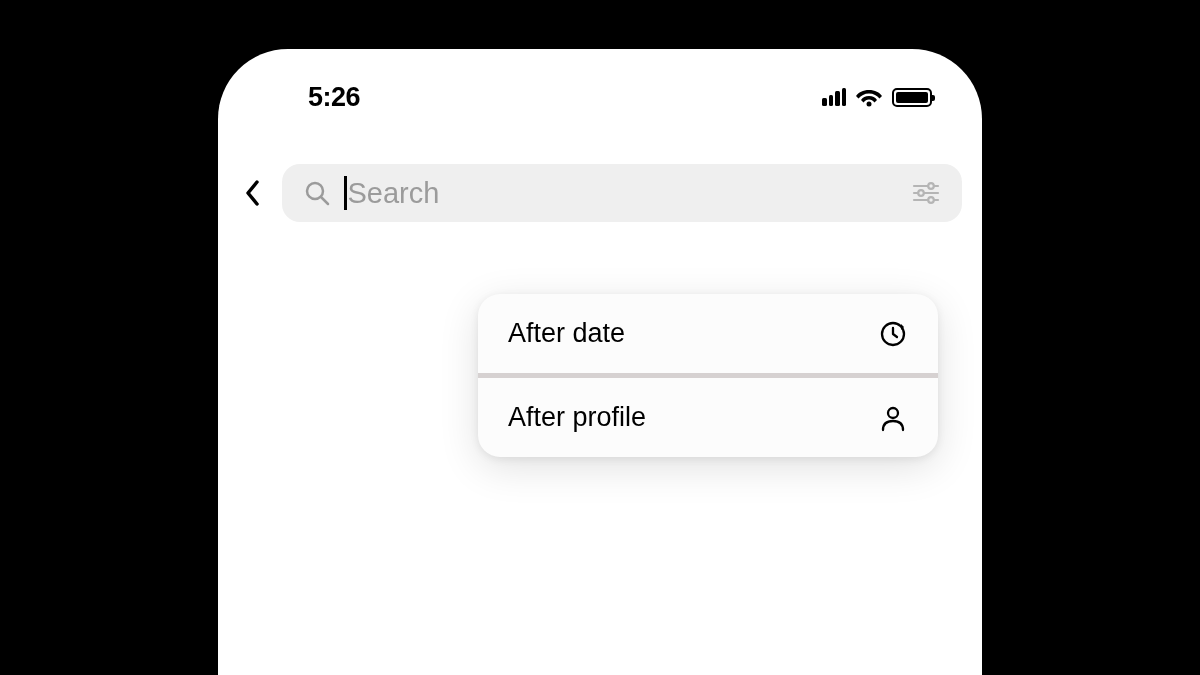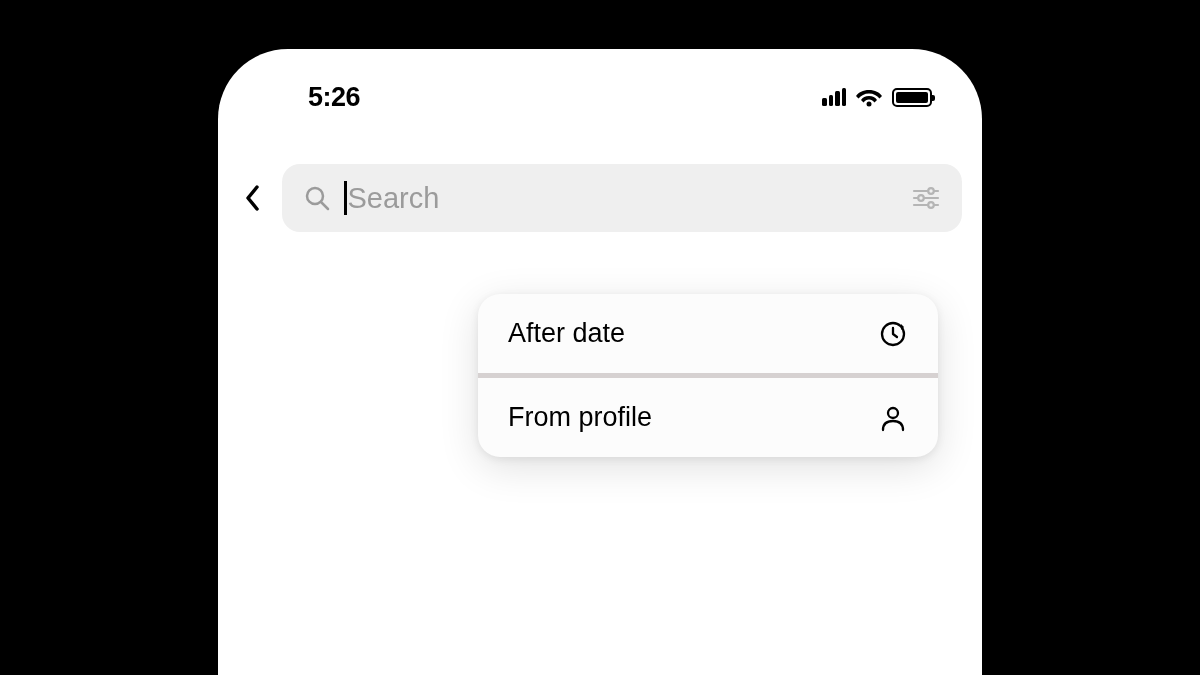--- a/index.html
+++ b/index.html
@@ -100,21 +100,21 @@
       cursor: pointer;
     }
     .back-button svg {
       width: 16px;
       height: 26px;
     }
     .search-field {
       flex: 1;
       background: #efefef;
       border-radius: 18px;
-      height: 68px;
+      height: 58px;
       display: flex;
       align-items: center;
       padding: 0 22px;
       gap: 14px;
       text-align: right;
     }
     .search-icon svg {
       width: 26px;
       height: 26px;
       display: block;
@@ -244,21 +244,21 @@
       <div class="dropdown-icon">
         <svg viewBox="0 0 28 28" fill="none" stroke="#000000" stroke-width="2.3">
           <circle cx="14" cy="14" r="11"></circle>
           <polyline points="14,8 14,14 18,17" stroke-linecap="round" stroke-linejoin="round"></polyline>
           <path d="M22 4 L25 7 L22 10" fill="#000000" stroke="none"></path>
         </svg>
       </div>
     </div>
     <div class="dropdown-divider"></div>
     <div class="dropdown-item">
-      <span class="dropdown-label">From profile</span>
+      <span class="dropdown-label">After profile</span>
       <div class="dropdown-icon">
         <svg viewBox="0 0 28 28" fill="none" stroke="#000000" stroke-width="2.3" stroke-linecap="round">
           <circle cx="14" cy="9" r="5"></circle>
           <path d="M4 26 C4 20 8 17 14 17 C20 17 24 20 24 26"></path>
         </svg>
       </div>
     </div>
   </div>
 </div>
 

